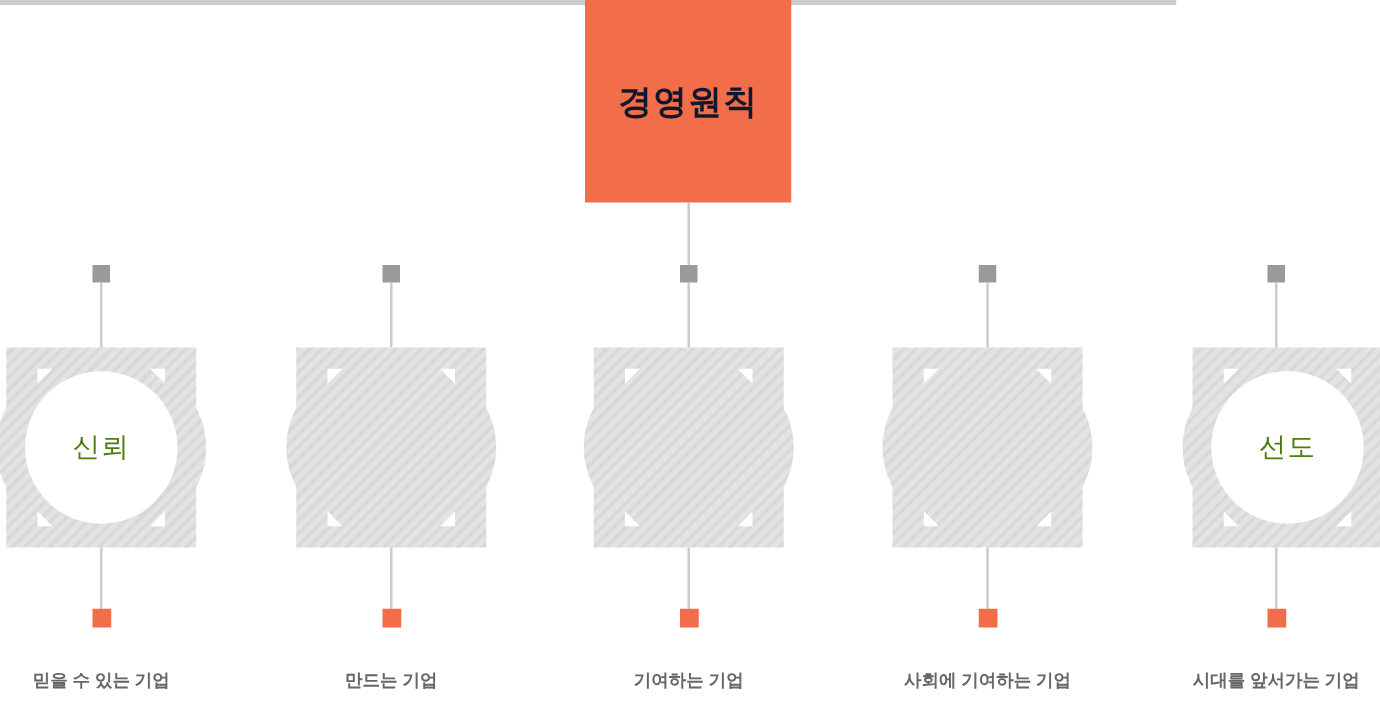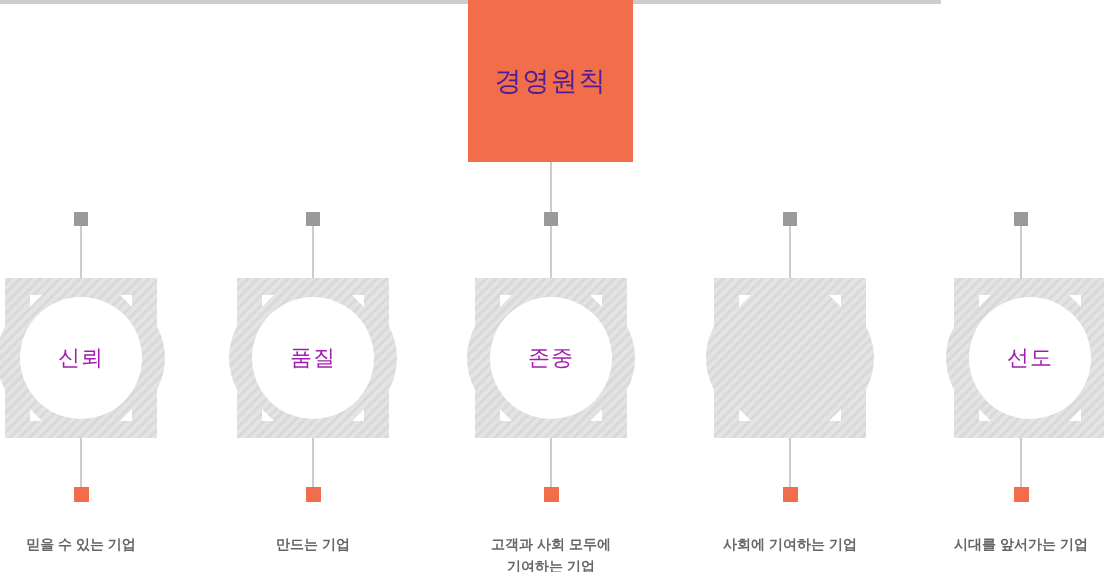--- a/index.html
+++ b/index.html
@@ -5,42 +5,42 @@
   html,body{margin:0;padding:0;background:#ffffff;}
   .canvas{
     position:relative;width:1104px;height:572px;background:#ffffff;
     overflow:hidden;font-family:"Liberation Sans","DejaVu Sans",sans-serif;
   }
   
   .title-box{
     position:absolute;left:468px;top:0;width:165px;height:162px;
     background:#f26d4a;display:flex;align-items:center;justify-content:center;
   }
-  .title-box span{color:#4c1d95;font-size:27px;font-weight:400;letter-spacing:1px;}
+  .title-box span{color:#0f172a;font-size:27px;font-weight:700;letter-spacing:1px;}
   
   .line{position:absolute;background:#cccccc;}
   .trunk{left:550px;top:162px;width:2px;height:54px;}
   .hline{left:81px;top:216px;width:941px;height:4px;background:#cdcdcd;}
   .junction{position:absolute;top:212px;width:14px;height:14px;background:#9a9a9a;}
   .drop{position:absolute;top:226px;width:2px;height:52px;background:#cccccc;}
   .stem{position:absolute;top:438px;width:2px;height:49px;background:#cccccc;}
   .marker{position:absolute;top:487px;width:15px;height:15px;background:#f26d4a;}
   
   .node{position:absolute;top:278px;width:168px;height:160px;}
   .hatch{
     background:repeating-linear-gradient(135deg,#d9d9d9 0 3px,#e3e3e3 3px 7px);
     background-attachment:fixed;
   }
   .node .ear{position:absolute;left:0;top:6px;width:168px;height:148px;border-radius:50%;}
   .node .plate{position:absolute;left:8px;top:0;width:152px;height:160px;}
   .node .disc{
     position:absolute;left:23px;top:19px;width:122px;height:122px;border-radius:50%;
     background:#ffffff;display:flex;align-items:center;justify-content:center;
   }
-  .node .disc span{font-size:22px;font-weight:500;color:#a21caf;letter-spacing:1px;}
+  .node .disc span{font-size:22px;font-weight:500;color:#4d7c0f;letter-spacing:1px;}
   .notch{position:absolute;width:0;height:0;}
   .notch.tl{left:25px;top:17px;border-top:12px solid #fff;border-right:12px solid transparent;}
   .notch.tr{right:25px;top:17px;border-top:12px solid #fff;border-left:12px solid transparent;}
   .notch.bl{left:25px;bottom:17px;border-bottom:12px solid #fff;border-right:12px solid transparent;}
   .notch.br{right:25px;bottom:17px;border-bottom:12px solid #fff;border-left:12px solid transparent;}
   
   .caption{
     position:absolute;top:533px;width:230px;text-align:center;
     color:#666666;font-size:14px;font-weight:700;line-height:22px;
   }
@@ -86,50 +86,43 @@
       <div class="junction" style="left: 306px;"></div>
       <div class="drop" style="left: 312px;"></div>
       <div class="node" style="left: 229px;">
         <div class="ear hatch"></div>
         <div class="plate hatch">
           <div class="notch tl"></div>
           <div class="notch tr"></div>
           <div class="notch bl"></div>
           <div class="notch br"></div>
         </div>
-        <div class="disc">
-          <span>품질</span>
-        </div>
       </div>
       <div class="stem" style="left: 312px;"></div>
       <div class="marker" style="left: 306px;"></div>
       <div class="caption" style="left: 198px;">
         <span>만드는 기업</span>
       </div>
     </div>
 
     <div>
       <div class="junction" style="left: 544px;"></div>
       <div class="drop" style="left: 550px;"></div>
       <div class="node" style="left: 467px;">
         <div class="ear hatch"></div>
         <div class="plate hatch">
           <div class="notch tl"></div>
           <div class="notch tr"></div>
           <div class="notch bl"></div>
           <div class="notch br"></div>
         </div>
-        <div class="disc">
-          <span>존중</span>
-        </div>
       </div>
       <div class="stem" style="left: 550px;"></div>
       <div class="marker" style="left: 544px;"></div>
       <div class="caption" style="left: 436px;">
-        <span>고객과 사회 모두에</span>
         <span>기여하는 기업</span>
       </div>
     </div>
 
     <div>
       <div class="junction" style="left: 783px;"></div>
       <div class="drop" style="left: 789px;"></div>
       <div class="node" style="left: 706px;">
         <div class="ear hatch"></div>
         <div class="plate hatch">

